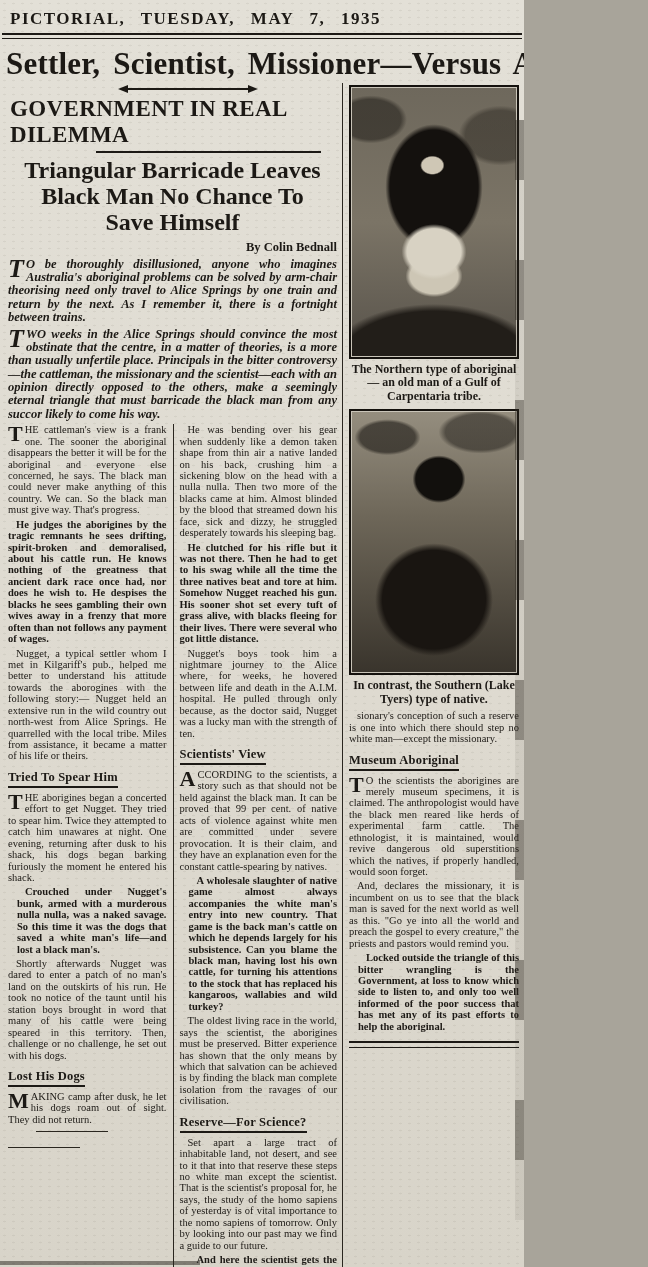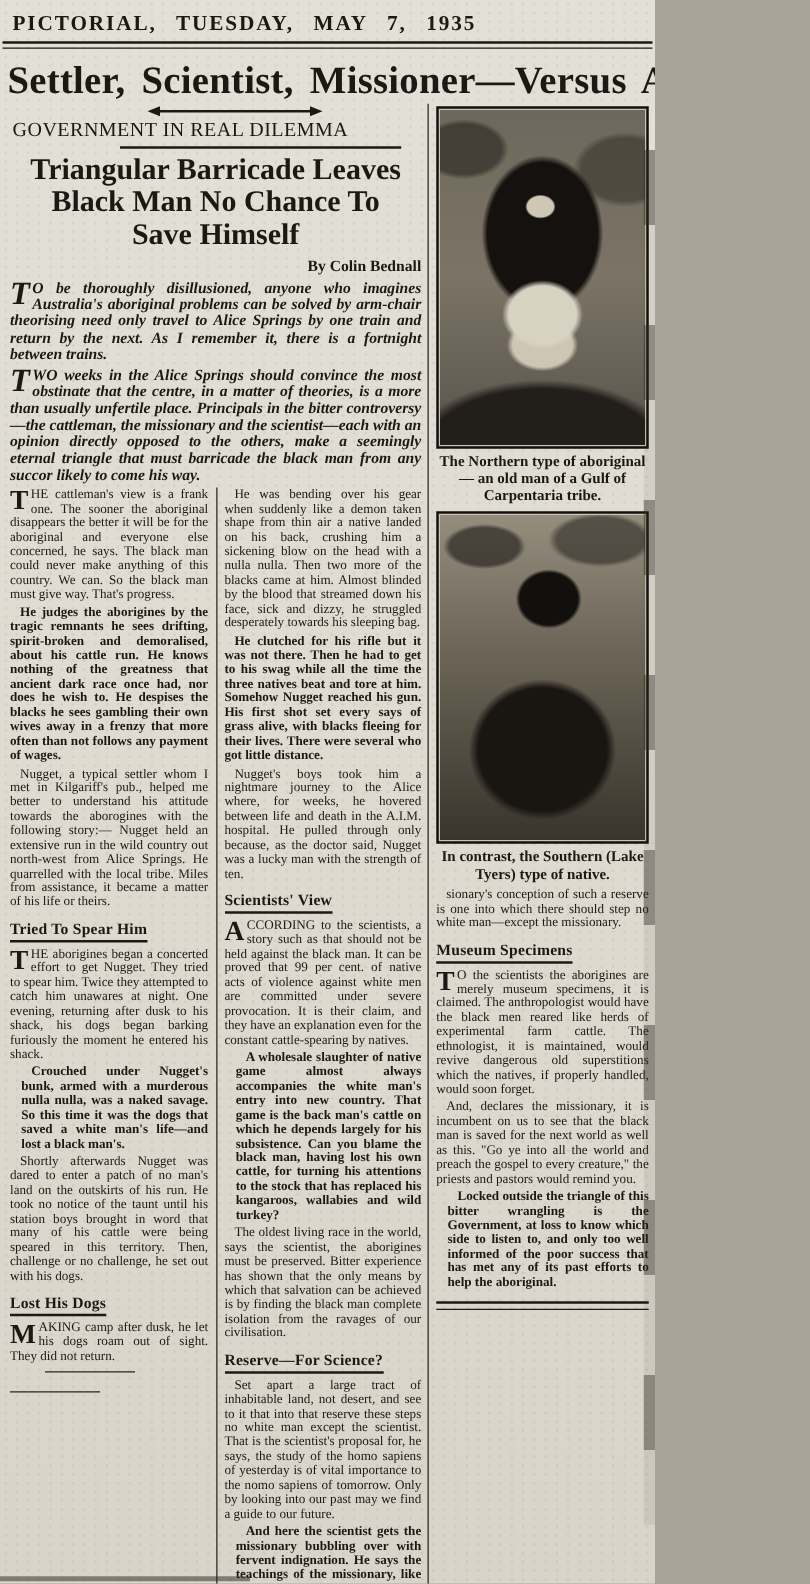--- a/index.html
+++ b/index.html
@@ -17,21 +17,21 @@
   .headline{margin:7px 2px 0 6px;font-size:31px;font-weight:bold;letter-spacing:.2px;word-spacing:5px;white-space:nowrap;}
   .content{display:flex;align-items:stretch;margin-top:1px;min-height:1160px;}
   .left{width:434px;box-sizing:border-box;padding:0 5px 0 8px;}
   .right{width:214px;box-sizing:border-box;border-left:1px solid #2a261f;padding:0 5px 0 6px;}
   
   .arrow{position:relative;width:140px;height:9px;margin:2px 0 2px 110px;}
   .arrow .bar{position:absolute;left:9px;right:9px;top:3px;height:2px;background:#1c1915;}
   .arrow .ah{position:absolute;top:0;width:0;height:0;border-top:4px solid transparent;border-bottom:4px solid transparent;}
   .arrow .ah.l{left:0;border-right:10px solid #1c1915;}
   .arrow .ah.r{right:0;border-left:10px solid #1c1915;}
-  .kicker{margin:1px 0 0 2px;font-size:16px;font-weight:normal;letter-spacing:.4px;}
+  .kicker{margin:1px 0 0 2px;font-size:23px;font-weight:bold;letter-spacing:.4px;}
   .kicker-rule{width:225px;border-top:2px solid #1c1915;margin:3px 0 5px 88px;}
   .deck{margin:2px 8px 0;font-size:24px;line-height:1.08;font-weight:bold;text-align:center;}
   .byline{margin:4px 0 3px;text-align:right;font-weight:bold;font-size:12.5px;}
   .intro{margin:0 0 3px;font-weight:bold;font-size:12.5px;line-height:1.07;text-align:justify;font-style:italic;}
   .twocol{display:flex;margin-top:3px;}
   .colA{width:50%;box-sizing:border-box;padding-right:6px;}
   .colB{width:50%;box-sizing:border-box;border-left:1px solid #2a261f;padding-left:6px;}
   .col p, .right p{margin:0 0 3px;font-size:10.5px;line-height:1.09;text-align:justify;text-indent:8px;}
   .col p.lead, .right p.lead, p.intro{text-indent:0;}
   p.b{font-weight:bold;}
@@ -104,21 +104,21 @@
           <p class="lead">THE aborigines began a concerted effort to get Nugget. They tried to spear him. Twice they attempted to catch him unawares at night. One evening, returning after dusk to his shack, his dogs began barking furiously the moment he entered his shack.</p>
           <p class="b ind">Crouched under Nugget's bunk, armed with a murderous nulla nulla, was a naked savage. So this time it was the dogs that saved a white man's life—and lost a black man's.</p>
           <p>Shortly afterwards Nugget was dared to enter a patch of no man's land on the outskirts of his run. He took no notice of the taunt until his station boys brought in word that many of his cattle were being speared in this territory. Then, challenge or no challenge, he set out with his dogs.</p>
           <h4 class="subhead">Lost His Dogs</h4>
           <p class="lead">MAKING camp after dusk, he let his dogs roam out of sight. They did not return.</p>
           <div class="end-rules"><span></span><span></span></div>
         </div>
 
         <div class="col colB">
           <p>He was bending over his gear when suddenly like a demon taken shape from thin air a native landed on his back, crushing him a sickening blow on the head with a nulla nulla. Then two more of the blacks came at him. Almost blinded by the blood that streamed down his face, sick and dizzy, he struggled desperately towards his sleeping bag.</p>
-          <p class="b">He clutched for his rifle but it was not there. Then he had to get to his swag while all the time the three natives beat and tore at him. Somehow Nugget reached his gun. His first shot set every says of grass alive, with blacks fleeing for their lives. There were several who got little distance.</p>
+          <p class="b">He clutched for his rifle but it was not there. Then he had to get to his swag while all the time the three natives beat and tore at him. Somehow Nugget reached his gun. His sooner shot set every tuft of grass alive, with blacks fleeing for their lives. There were several who got little distance.</p>
           <p>Nugget's boys took him a nightmare journey to the Alice where, for weeks, he hovered between life and death in the A.I.M. hospital. He pulled through only because, as the doctor said, Nugget was a lucky man with the strength of ten.</p>
           <h4 class="subhead">Scientists' View</h4>
           <p class="lead">ACCORDING to the scientists, a story such as that should not be held against the black man. It can be proved that 99 per cent. of native acts of violence against white men are committed under severe provocation. It is their claim, and they have an explanation even for the constant cattle-spearing by natives.</p>
           <p class="b ind">A wholesale slaughter of native game almost always accompanies the white man's entry into new country. That game is the back man's cattle on which he depends largely for his subsistence. Can you blame the black man, having lost his own cattle, for turning his attentions to the stock that has replaced his kangaroos, wallabies and wild turkey?</p>
           <p>The oldest living race in the world, says the scientist, the aborigines must be preserved. Bitter experience has shown that the only means by which that salvation can be achieved is by finding the black man complete isolation from the ravages of our civilisation.</p>
           <h4 class="subhead">Reserve—For Science?</h4>
           <p>Set apart a large tract of inhabitable land, not desert, and see to it that into that reserve these steps no white man except the scientist. That is the scientist's proposal for, he says, the study of the homo sapiens of yesterday is of vital importance to the nomo sapiens of tomorrow. Only by looking into our past may we find a guide to our future.</p>
           <p class="b ind">And here the scientist gets the missionary bubbling over with fervent indignation. He says the teachings of the missionary, like the rulings of the magistrate, merely confuse the native. The mission stations breed degradation and habits learned, mental, physical and moral ruin. Only with every tissue of its native policy left intact, continues the scientist, can the black race survive.</p>
           <p>It is because he is convinced the scientist is almost as great a menace as the settler, that the missionary agrees there should be an unimpeachable reserve for the black man. But the mis-</p>
         </div>
@@ -129,21 +129,21 @@
     <div class="right">
       <figure>
         <div class="photo photo1"></div>
         <figcaption class="caption">The Northern type of aboriginal — an old man of a Gulf of Carpentaria tribe.</figcaption>
       </figure>
       <figure>
         <div class="photo photo2"></div>
         <figcaption class="caption">In contrast, the Southern (Lake Tyers) type of native.</figcaption>
       </figure>
       <p>sionary's conception of such a reserve is one into which there should step no white man—except the missionary.</p>
-      <h4 class="subhead">Museum Specimens</h4>
+      <h4 class="subhead">Museum Aboriginal</h4>
       <p class="lead">TO the scientists the aborigines are merely museum specimens, it is claimed. The anthropologist would have the black men reared like herds of experimental farm cattle. The ethnologist, it is maintained, would revive dangerous old superstitions which the natives, if properly handled, would soon forget.</p>
       <p>And, declares the missionary, it is incumbent on us to see that the black man is saved for the next world as well as this. "Go ye into all the world and preach the gospel to every creature," the priests and pastors would remind you.</p>
       <p class="b ind">Locked outside the triangle of this bitter wrangling is the Government, at loss to know which side to listen to, and only too well informed of the poor success that has met any of its past efforts to help the aboriginal.</p>
       <div class="end-rule2"></div>
     </div>
 
   </div>
 
   <div class="smudge-right"></div>
   <div class="smudge-bottom"></div>

